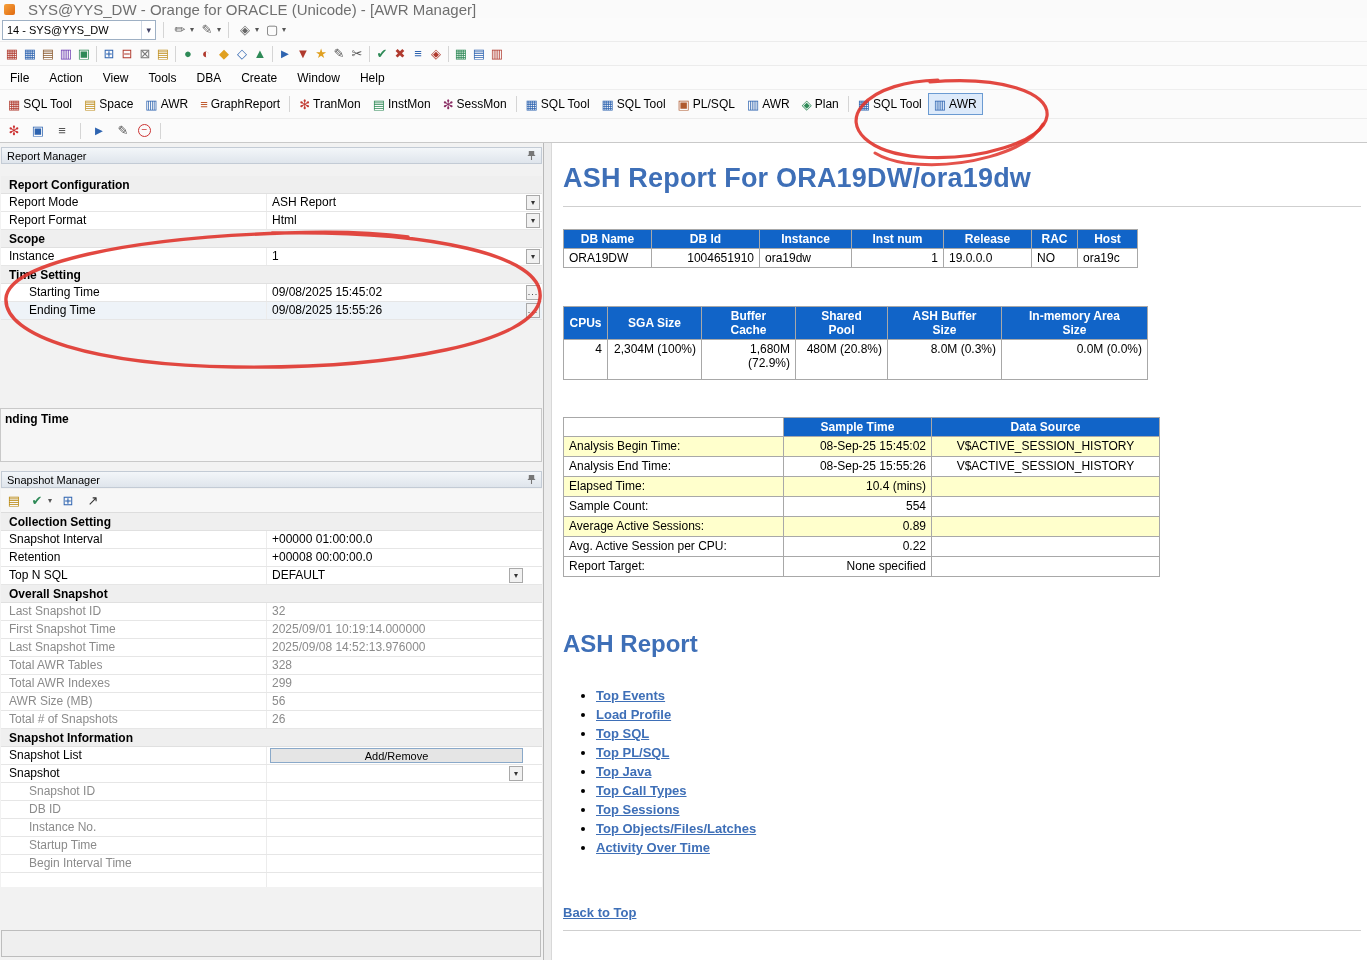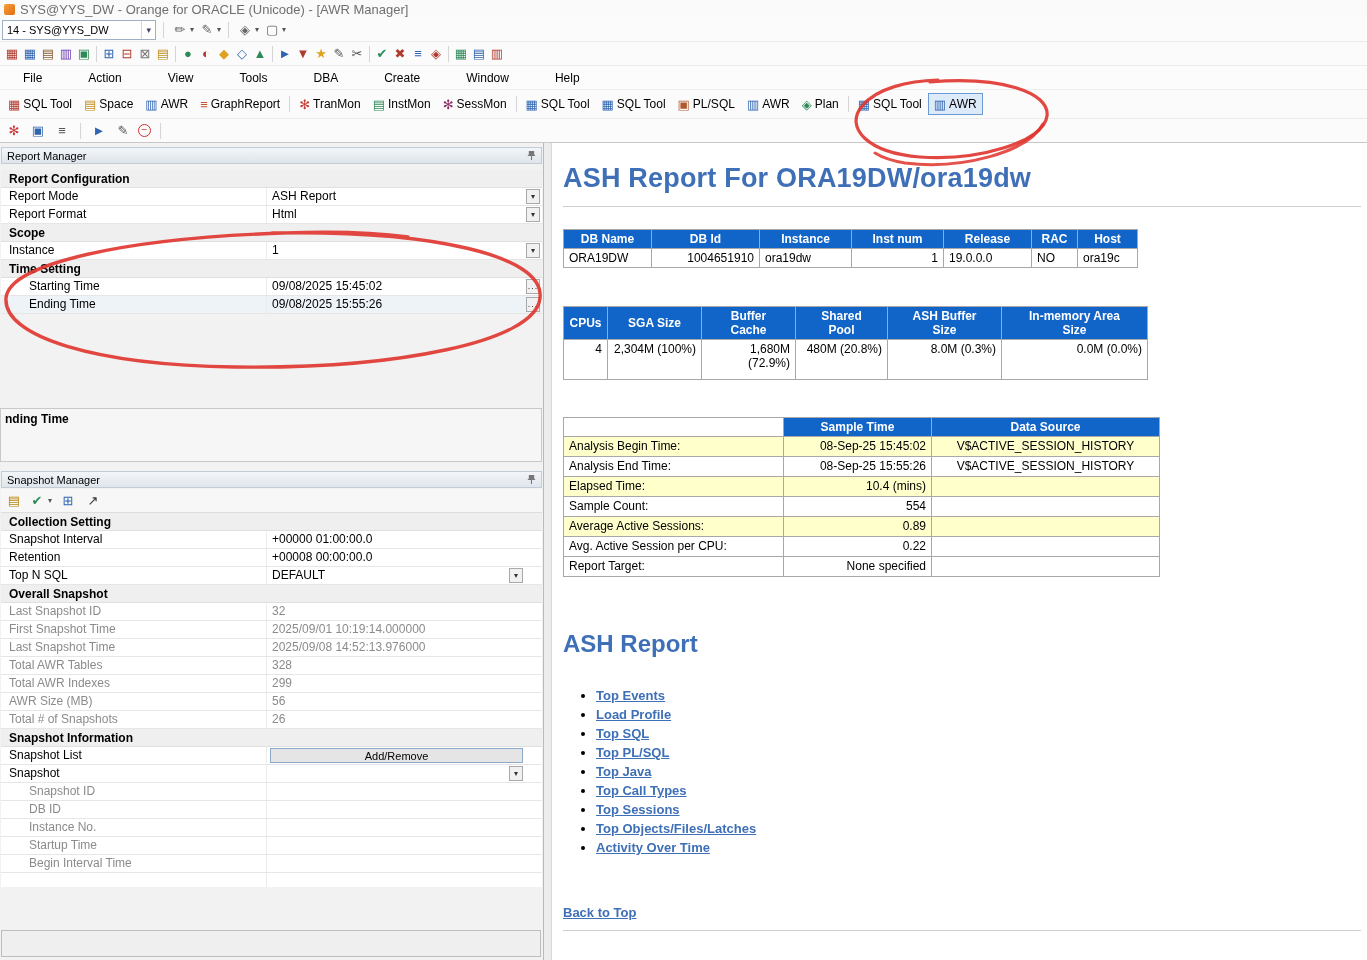--- a/index.html
+++ b/index.html
@@ -1,29 +1,29 @@
 <!DOCTYPE html>
 <html><head>
 <meta charset="utf-8">
 <style>
 *{margin:0;padding:0;box-sizing:border-box}
 html,body{width:1367px;height:960px;overflow:hidden;background:#fff;font-family:"Liberation Sans",sans-serif;color:#000}
 .app{position:absolute;inset:0;font-size:12px}
 
-.titlebar{position:absolute;left:0;top:0;right:0;height:18px;background:#fafafa;display:flex;align-items:center;gap:5px;padding-left:4px;color:#6f6f6f;font-size:13px}
+.titlebar{position:absolute;left:0;top:0;right:0;height:18px;background:#fafafa;display:flex;align-items:center;gap:13px;padding-left:4px;color:#6f6f6f;font-size:15px}
 .app-ic{width:11px;height:11px;background:linear-gradient(135deg,#f6a13c,#e06a10);border-radius:2px;flex:0 0 auto}
 .row1{position:absolute;left:0;top:18px;right:0;height:24px;display:flex;align-items:center;gap:4px;background:#fbfbfb;border-bottom:1px solid #ececec;padding-left:2px}
 .scombo{width:154px;height:20px;border:1px solid #9eb0c4;background:#fff;display:flex;align-items:center;justify-content:space-between;padding:0 4px;font-size:11px}
 .scombo .dd{color:#446;font-size:9px;border-left:1px solid #cfd8e4;padding-left:4px;align-self:stretch;display:flex;align-items:center}
 .vsep{width:1px;height:16px;background:#d5d5d5;margin:0 3px;flex:0 0 auto}
 .tbi{font-size:13px;width:18px;text-align:center;flex:0 0 auto;line-height:18px}
 .ddm{font-size:8px;color:#555;margin-left:-3px}
 .iconrow{position:absolute;left:0;top:42px;right:0;height:24px;display:flex;align-items:center;background:#fbfbfb;border-bottom:1px solid #ececec;padding-left:3px}
 .menubar{position:absolute;left:0;top:66px;right:0;height:24px;display:flex;align-items:center;background:#fcfcfc;border-bottom:1px solid #eee}
-.menubar .mi{padding:3px 23px;cursor:default}
+.menubar .mi{padding:3px 10px;cursor:default}
 .bigbar{position:absolute;left:0;top:90px;right:0;height:29px;display:flex;align-items:center;background:#fbfbfb;border-bottom:1px solid #ececec;padding-left:2px}
 .tbtn{display:flex;align-items:center;gap:3px;padding:3px 5px;border:1px solid transparent;white-space:nowrap}
 .tbtn .bic{font-size:13px;line-height:13px}
 .tbtn.active{border:1px solid #6b9bd2;background:#ddeafa}
 .smallbar{position:absolute;left:0;top:119px;right:0;height:24px;display:flex;align-items:center;gap:6px;background:#fbfbfb;border-bottom:1px solid #c9c9c9;padding-left:5px}
 .circ{width:13px;height:13px;border:1.5px solid #c33;border-radius:50%;color:#c33;font-size:10px;line-height:10px;text-align:center}
 
 .leftpanel{position:absolute;left:0;top:143px;width:544px;bottom:0;background:#f2f2f2;border-right:1px solid #b9b9b9}
 .phdr{position:absolute;left:1px;right:1px;height:17px;background:linear-gradient(#f3f6f9,#dfe5ec);border:1px solid #c3cbd5;display:flex;align-items:center;justify-content:space-between;padding:0 5px;font-size:11px}
 .pin{width:9px;height:11px;flex:0 0 auto}
@@ -223,21 +223,21 @@
   <div class="leftpanel">
 
     <div class="phdr" style="top:4px">
       <span>Report Manager</span>
       <svg class="pin" viewBox="0 0 10 12">
           <path d="M2 1 h6 v4 l1.5 1.5 H0.5 L2 5 Z" fill="#777"></path>
           <rect x="4.4" y="6.5" width="1.2" height="4.5" fill="#777"></rect>
         </svg>
     </div>
 
-    <div class="grid" style="top:27px">
+    <div class="grid" style="top:33px">
       <div class="sec">Report Configuration</div>
       <div class="lrow">
         <span class="lab">Report Mode</span>
         <span class="val">ASH Report</span>
         <span class="cbo">▾</span>
       </div>
       <div class="lrow">
         <span class="lab">Report Format</span>
         <span class="val">Html</span>
         <span class="cbo">▾</span>

